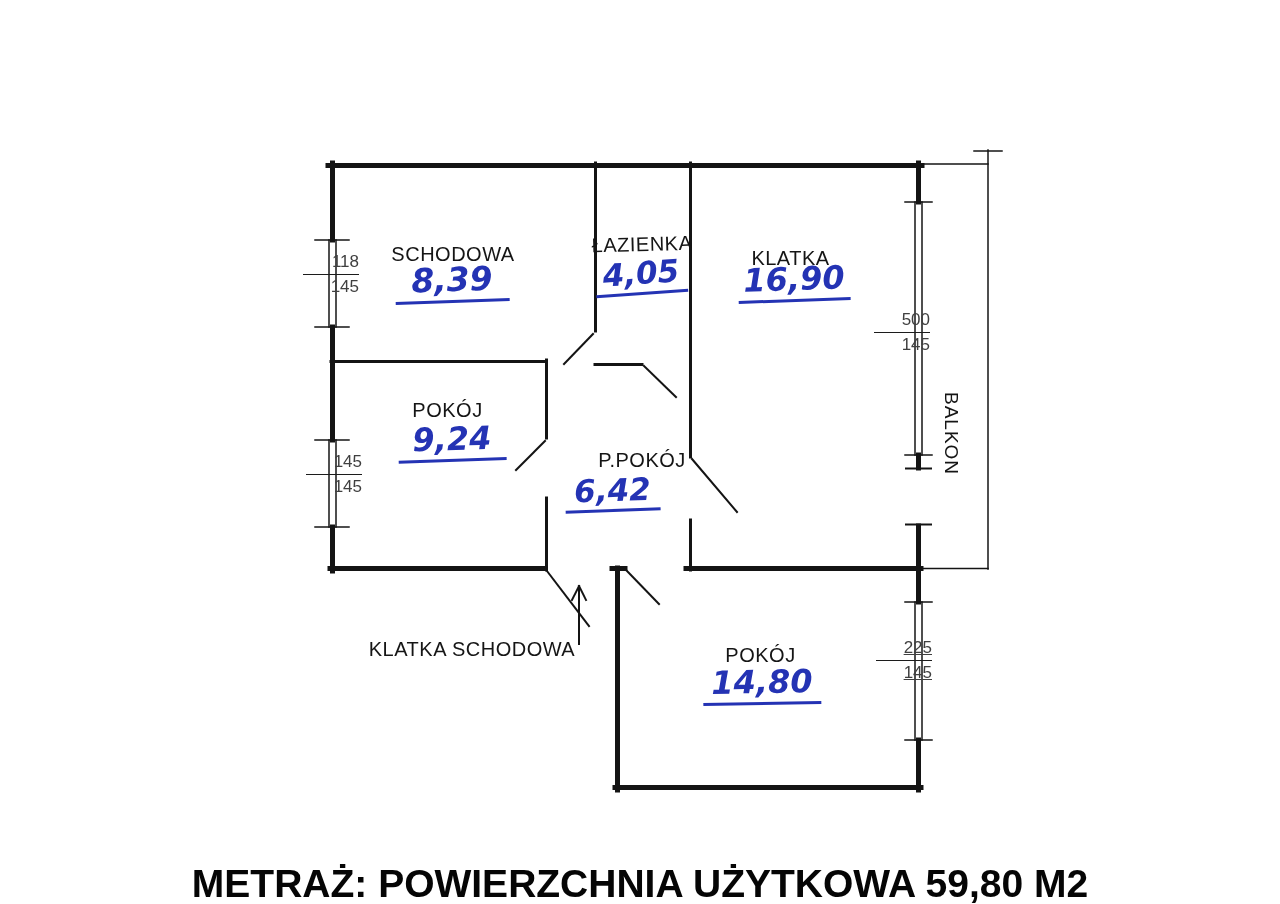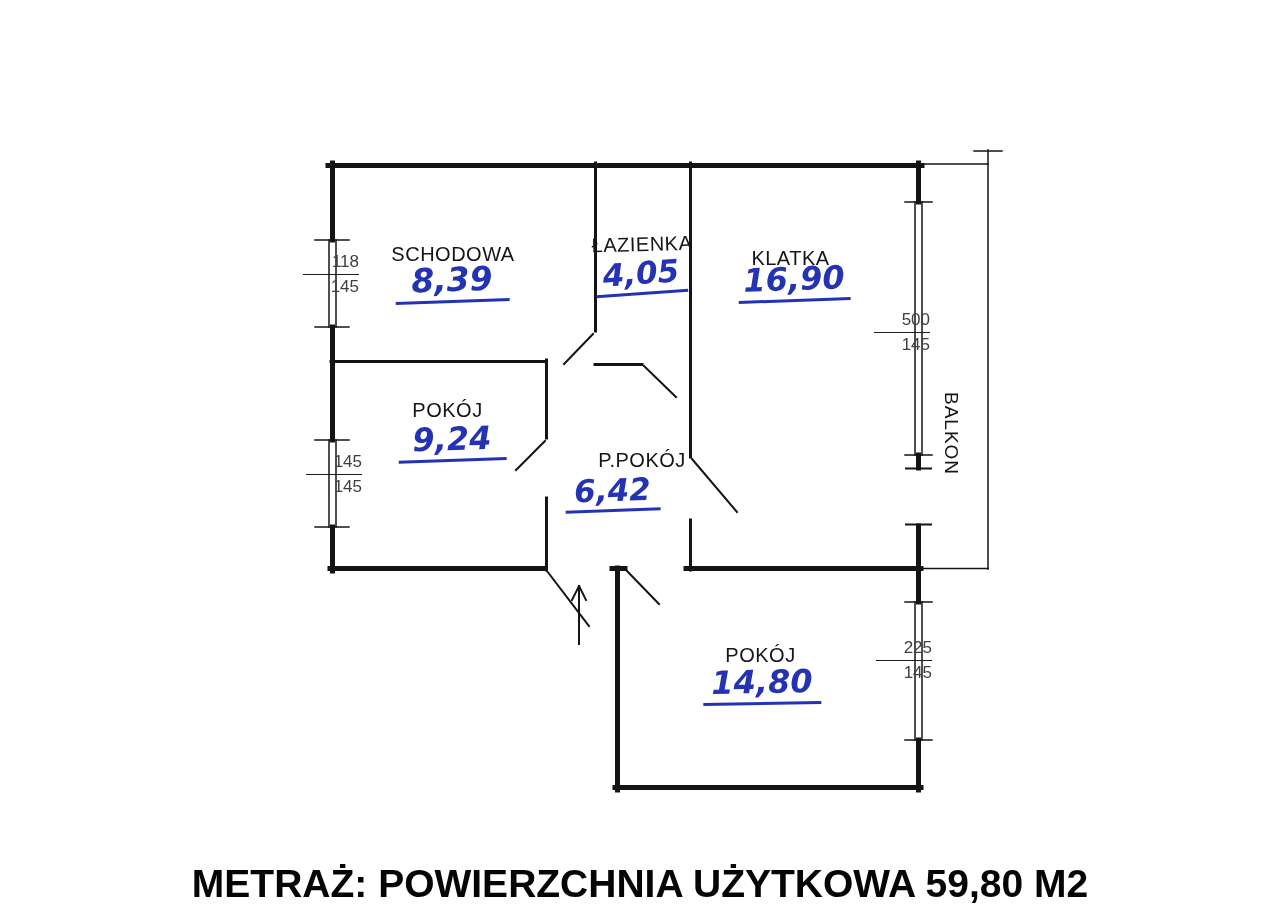--- a/index.html
+++ b/index.html
@@ -47,21 +47,21 @@
   .area-lazienka{ left:595px; top:255px; width:92px;  font-size:31px; transform:rotate(-4deg); }
   .area-salon   { left:738px; top:260px; width:112px; transform:rotate(-2deg); }
   .area-pokoj1  { left:398px; top:420px; width:108px; transform:rotate(-2deg); }
   .area-ppokoj  { left:565px; top:472px; width:95px;  font-size:31px; transform:rotate(-2deg); }
   .area-pokoj2  { left:703px; top:663px; width:118px; transform:rotate(-1deg); }
 
   
   .dim1 { left:303px; top:251px; }
   .dim2 { left:306px; top:451px; }
   .dim3 { left:874px; top:309px; }
-  .dim4 { left:876px; top:637px; }
+  .dim4 { left:876px; top:637px;text-decoration:underline; }
 
   .caption {
     position:absolute; left:0; top:862px; width:100%;
     text-align:center; font-weight:bold; font-size:39px; color:#050505;
     letter-spacing:0px; white-space:nowrap;
   }
 </style>
 </head>
 <body>
 
@@ -141,20 +141,21 @@
       <line x1="579" y1="586" x2="586" y2="600"></line>
     </g>
   </svg>
 
   <div class="room-label lbl-kuchnia">SCHODOWA</div>
   <div class="room-label lbl-lazienka">ŁAZIENKA</div>
   <div class="room-label lbl-salon">KLATKA</div>
   <div class="room-label lbl-pokoj1">POKÓJ</div>
   <div class="room-label lbl-ppokoj">P.POKÓJ</div>
   <div class="room-label lbl-pokoj2">POKÓJ</div>
+  <div class="room-label lbl-klatka">KLATKA SCHODOWA</div>
   <div class="room-label lbl-balkon">BALKON</div>
 
   <div class="area area-kuchnia">8,39</div>
   <div class="area area-lazienka">4,05</div>
   <div class="area area-salon">16,90</div>
   <div class="area area-pokoj1">9,24</div>
   <div class="area area-ppokoj">6,42</div>
   <div class="area area-pokoj2">14,80</div>
 
   <div class="dim dim1">

